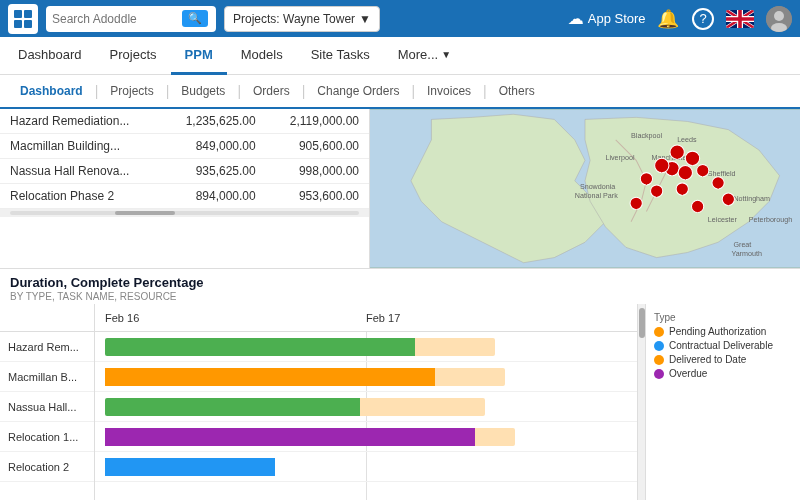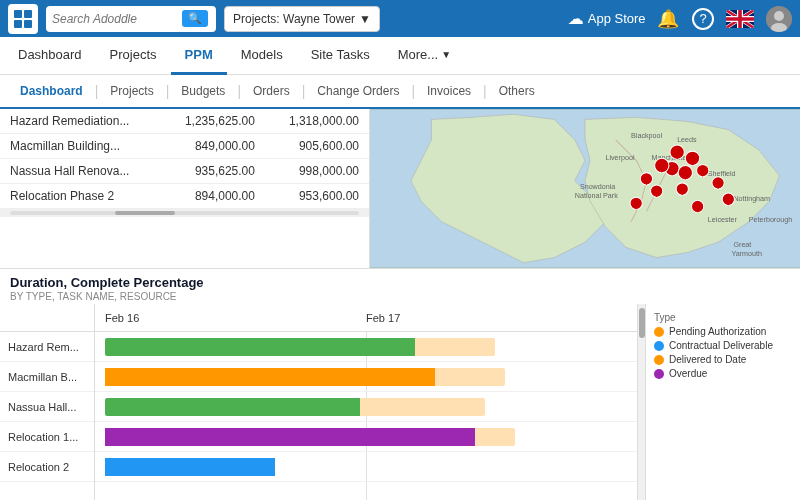--- a/index.html
+++ b/index.html
@@ -24,21 +24,21 @@
     }
     .search-box {
       display: flex; align-items: center;
       background: white;
       border-radius: 4px;
       height: 26px;
       padding: 0 6px;
       width: 170px;
     }
     .search-box input {
-      border: none; outline: none; font-size: 12px; width: 130px; color: #a21caf; font-style: italic;
+      border: none; outline: none; font-size: 12px; width: 130px; color: #a21caf;
     }
     .search-box .search-btn {
       background: #2196F3; color: white; border: none; border-radius: 3px;
       padding: 2px 6px; cursor: pointer; font-size: 11px;
     }
     .project-selector {
       background: white;
       border-radius: 4px;
       height: 26px;
       padding: 0 8px;
@@ -387,21 +387,21 @@
 <div class="content-area">
 
   <div class="top-section">
 
     <div class="data-table-container">
       <table class="data-table">
         <tbody id="table-body">
         <tr>
       <td>Hazard Remediation...</td>
       <td>1,235,625.00</td>
-      <td>1,318,000.00</td>
+      <td>2,119,000.00</td>
     </tr>
             <tr>
       <td>Macmillan Building...</td>
       <td>849,000.00</td>
       <td>905,600.00</td>
     </tr>
             <tr>
       <td>Nassua Hall Renova...</td>
       <td>935,625.00</td>
       <td>998,000.00</td>

